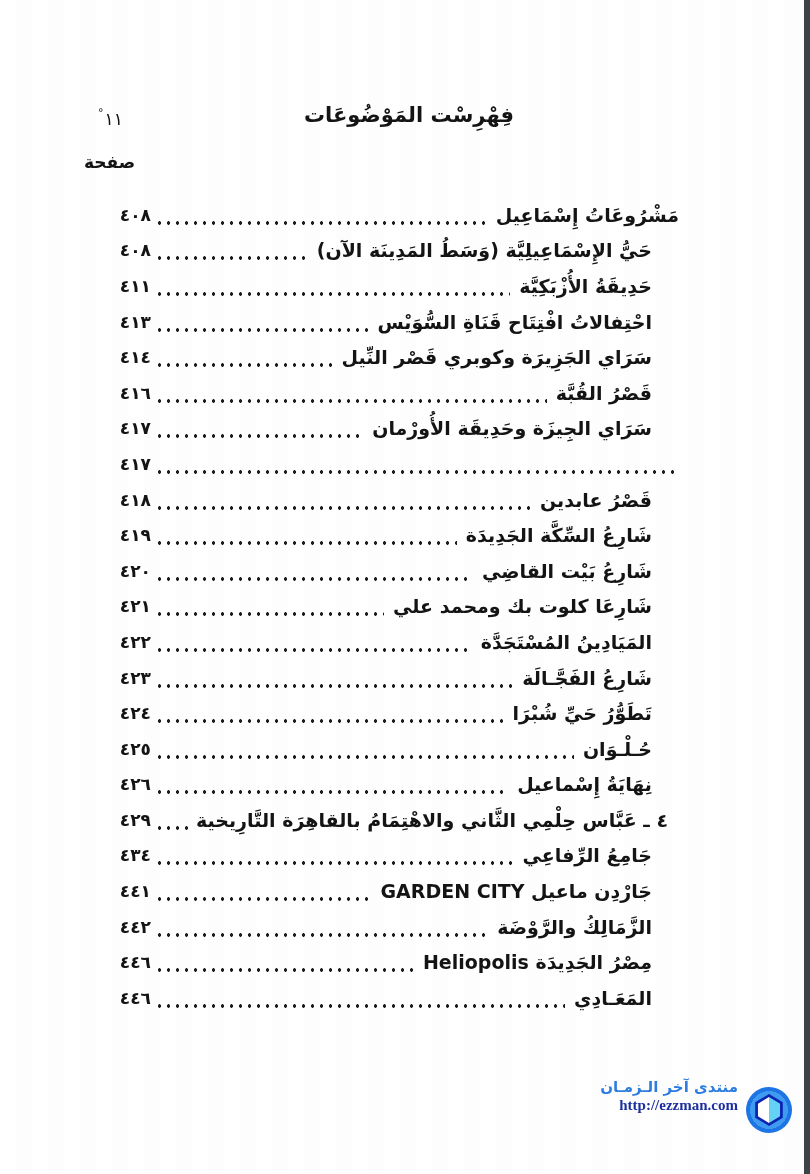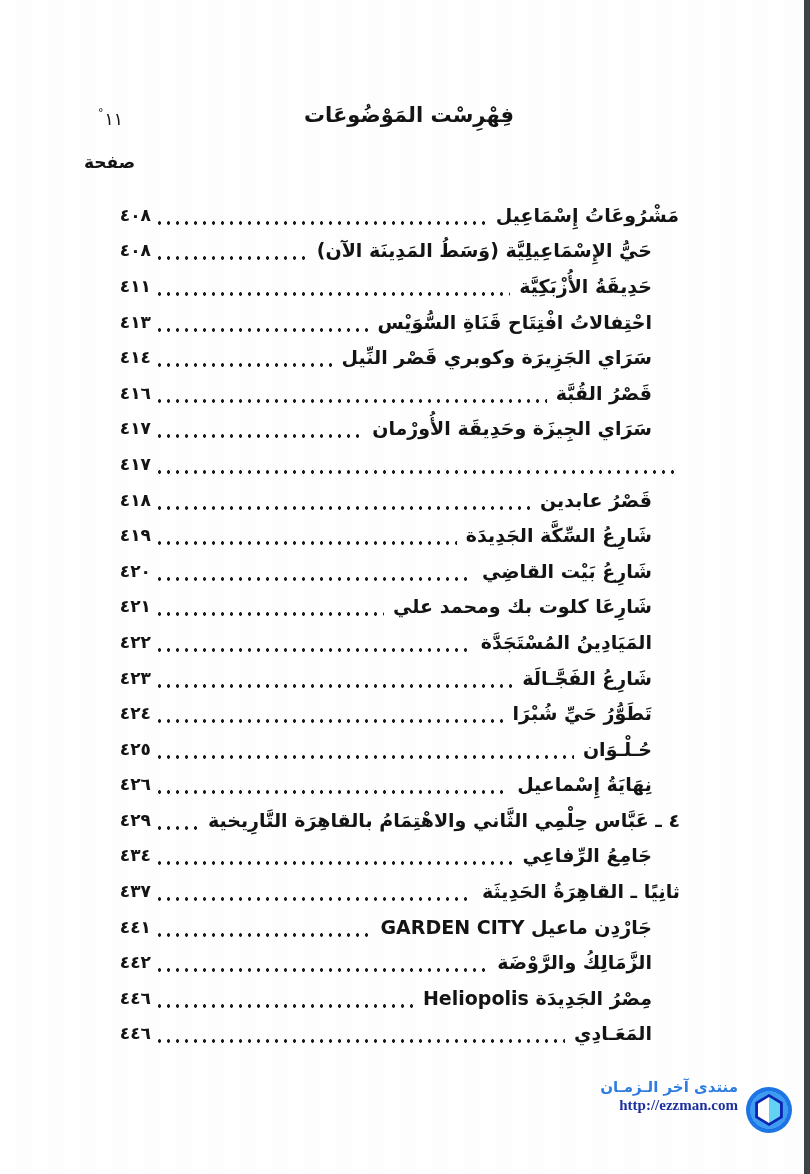--- a/index.html
+++ b/index.html
@@ -40,21 +40,21 @@
   .dots{
     flex:1 1 auto;height:4px;margin:0 9px 0 4px;align-self:center;
     transform:translateY(8px);
     background-image:radial-gradient(circle,#1c1c1c 1.6px,transparent 1.9px);
     background-size:9px 4px;background-repeat:repeat-x;background-position:left center;
   }
   .ttl{
     flex:0 0 auto;max-width:470px;text-align:right;direction:rtl;
     font-size:19px;font-weight:bold;line-height:34px;white-space:nowrap;
   }
-  .toc-row.lvl-0 .ttl{margin-right:3px;}
+  .toc-row.lvl-0 .ttl{margin-right:15px;}
   .toc-row.lvl-1 .ttl{margin-right:4px;}
   .toc-row.lvl-2 .ttl{margin-right:31px;}
 
   
   .watermark{position:absolute;top:1076px;right:16px;width:760px;height:54px;}
   .wm-text{position:absolute;top:2px;right:56px;text-align:right;}
   .wm-name{
     display:block;font-size:15px;font-weight:bold;direction:rtl;line-height:18px;
   }
   .wm-url{
@@ -193,25 +193,20 @@
     <span class="dots"></span>
     <span class="ttl">٤ ـ عَبَّاس حِلْمِي الثَّاني والاهْتِمَامُ بالقاهِرَة التَّارِيخية</span>
   </div>
 
   <div class="toc-row lvl-2">
     <span class="pnum">٤٣٤</span>
     <span class="dots"></span>
     <span class="ttl">جَامِعُ الرِّفاعِي</span>
   </div>
 
-  <div class="toc-row lvl-0">
-    <span class="pnum">٤٣٧</span>
-    <span class="dots"></span>
-    <span class="ttl">ثانِيًا ـ القاهِرَةُ الحَدِيثَة</span>
-  </div>
 
   <div class="toc-row lvl-2">
     <span class="pnum">٤٤١</span>
     <span class="dots"></span>
     <span class="ttl">جَارْدِن ماعيل GARDEN CITY</span>
   </div>
 
   <div class="toc-row lvl-2">
     <span class="pnum">٤٤٢</span>
     <span class="dots"></span>

